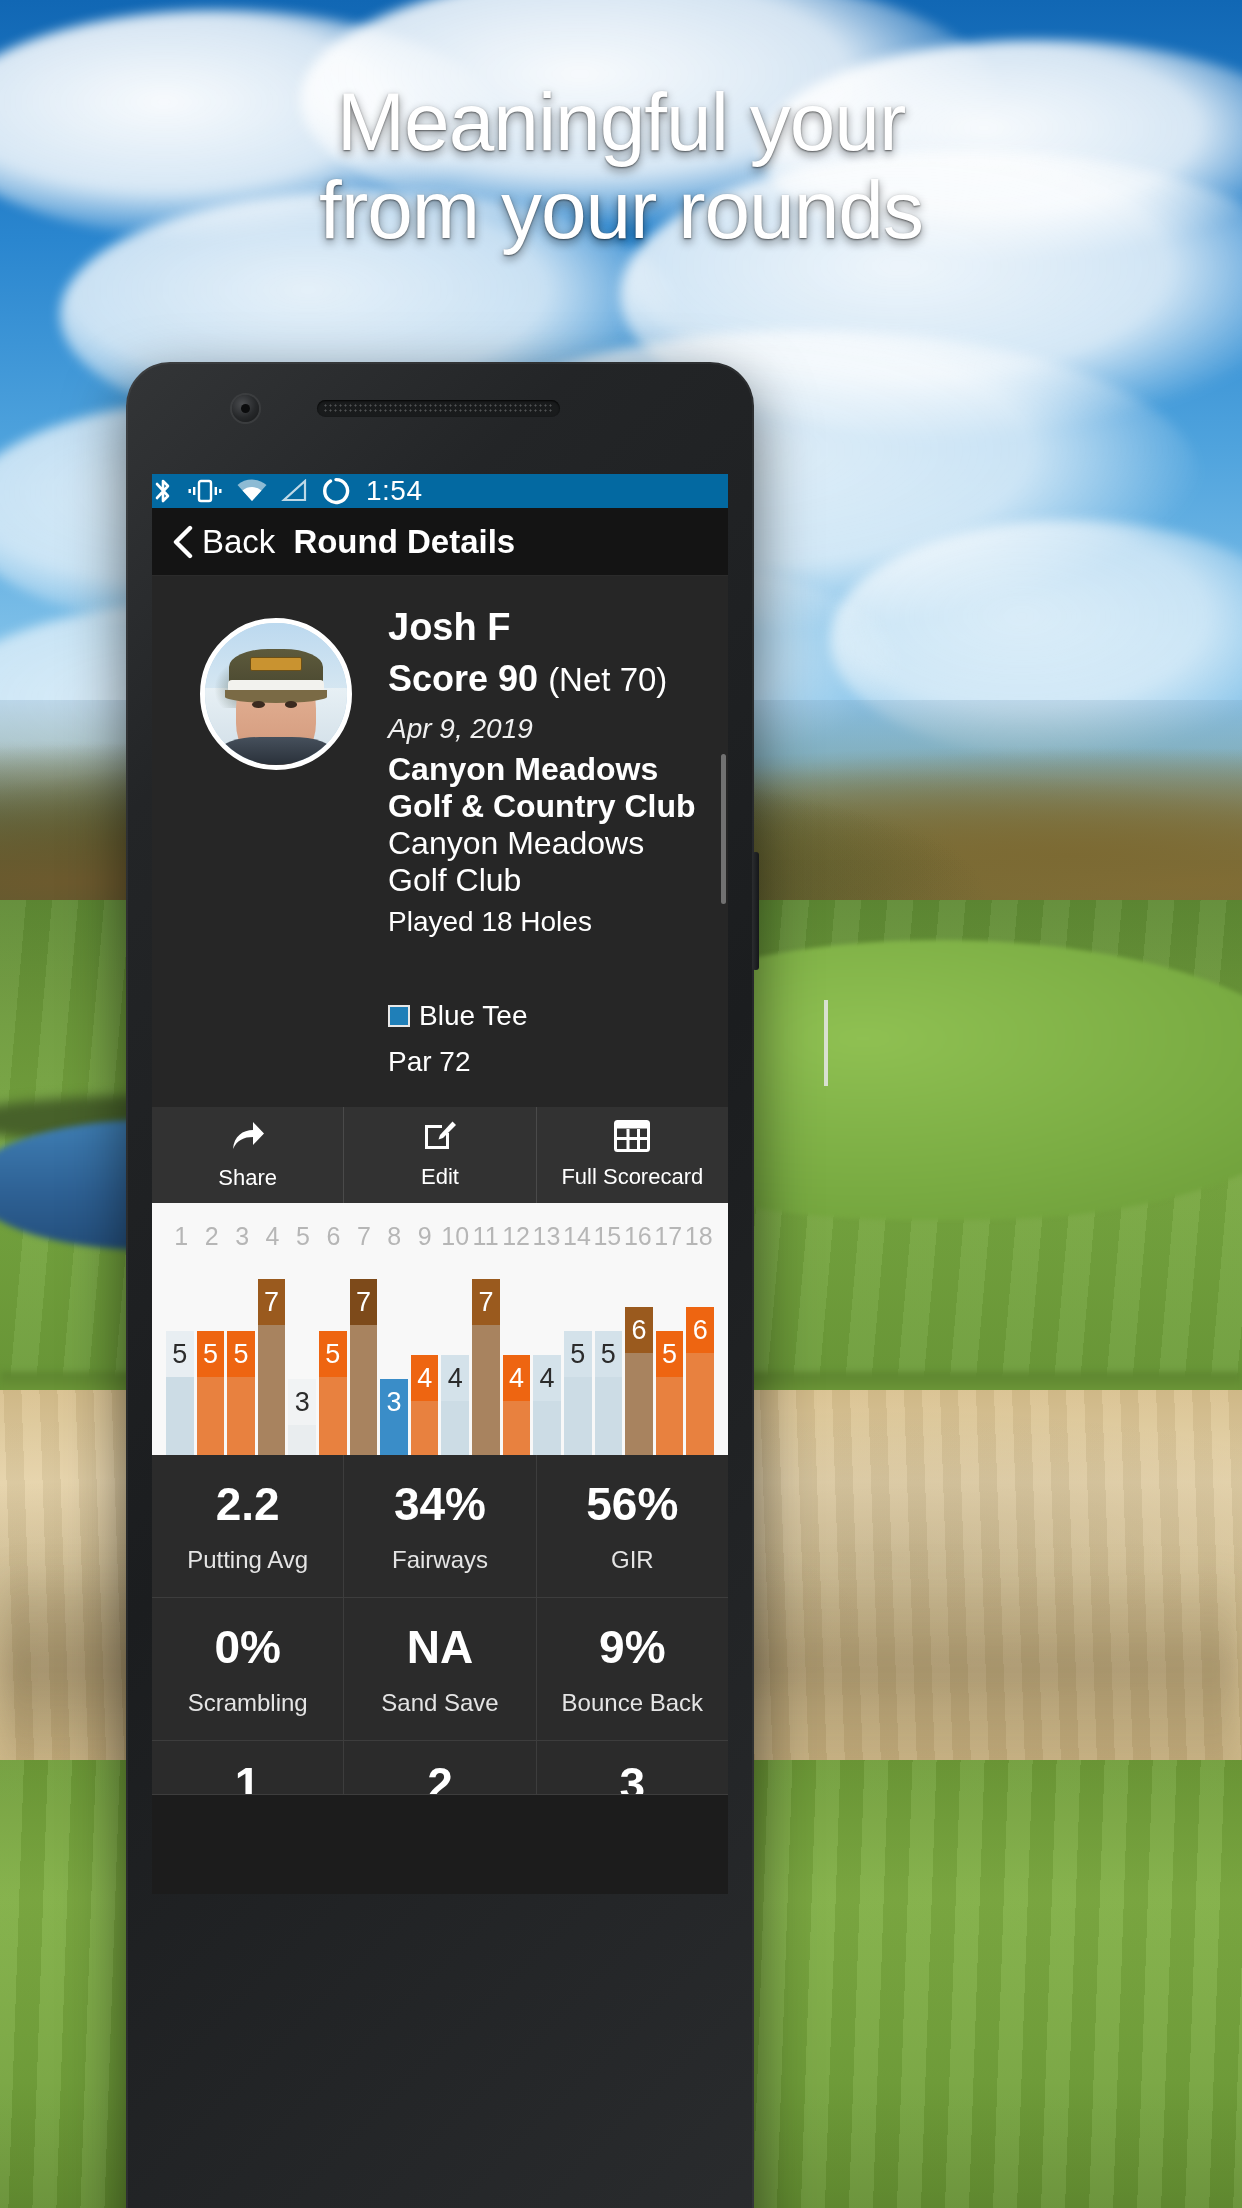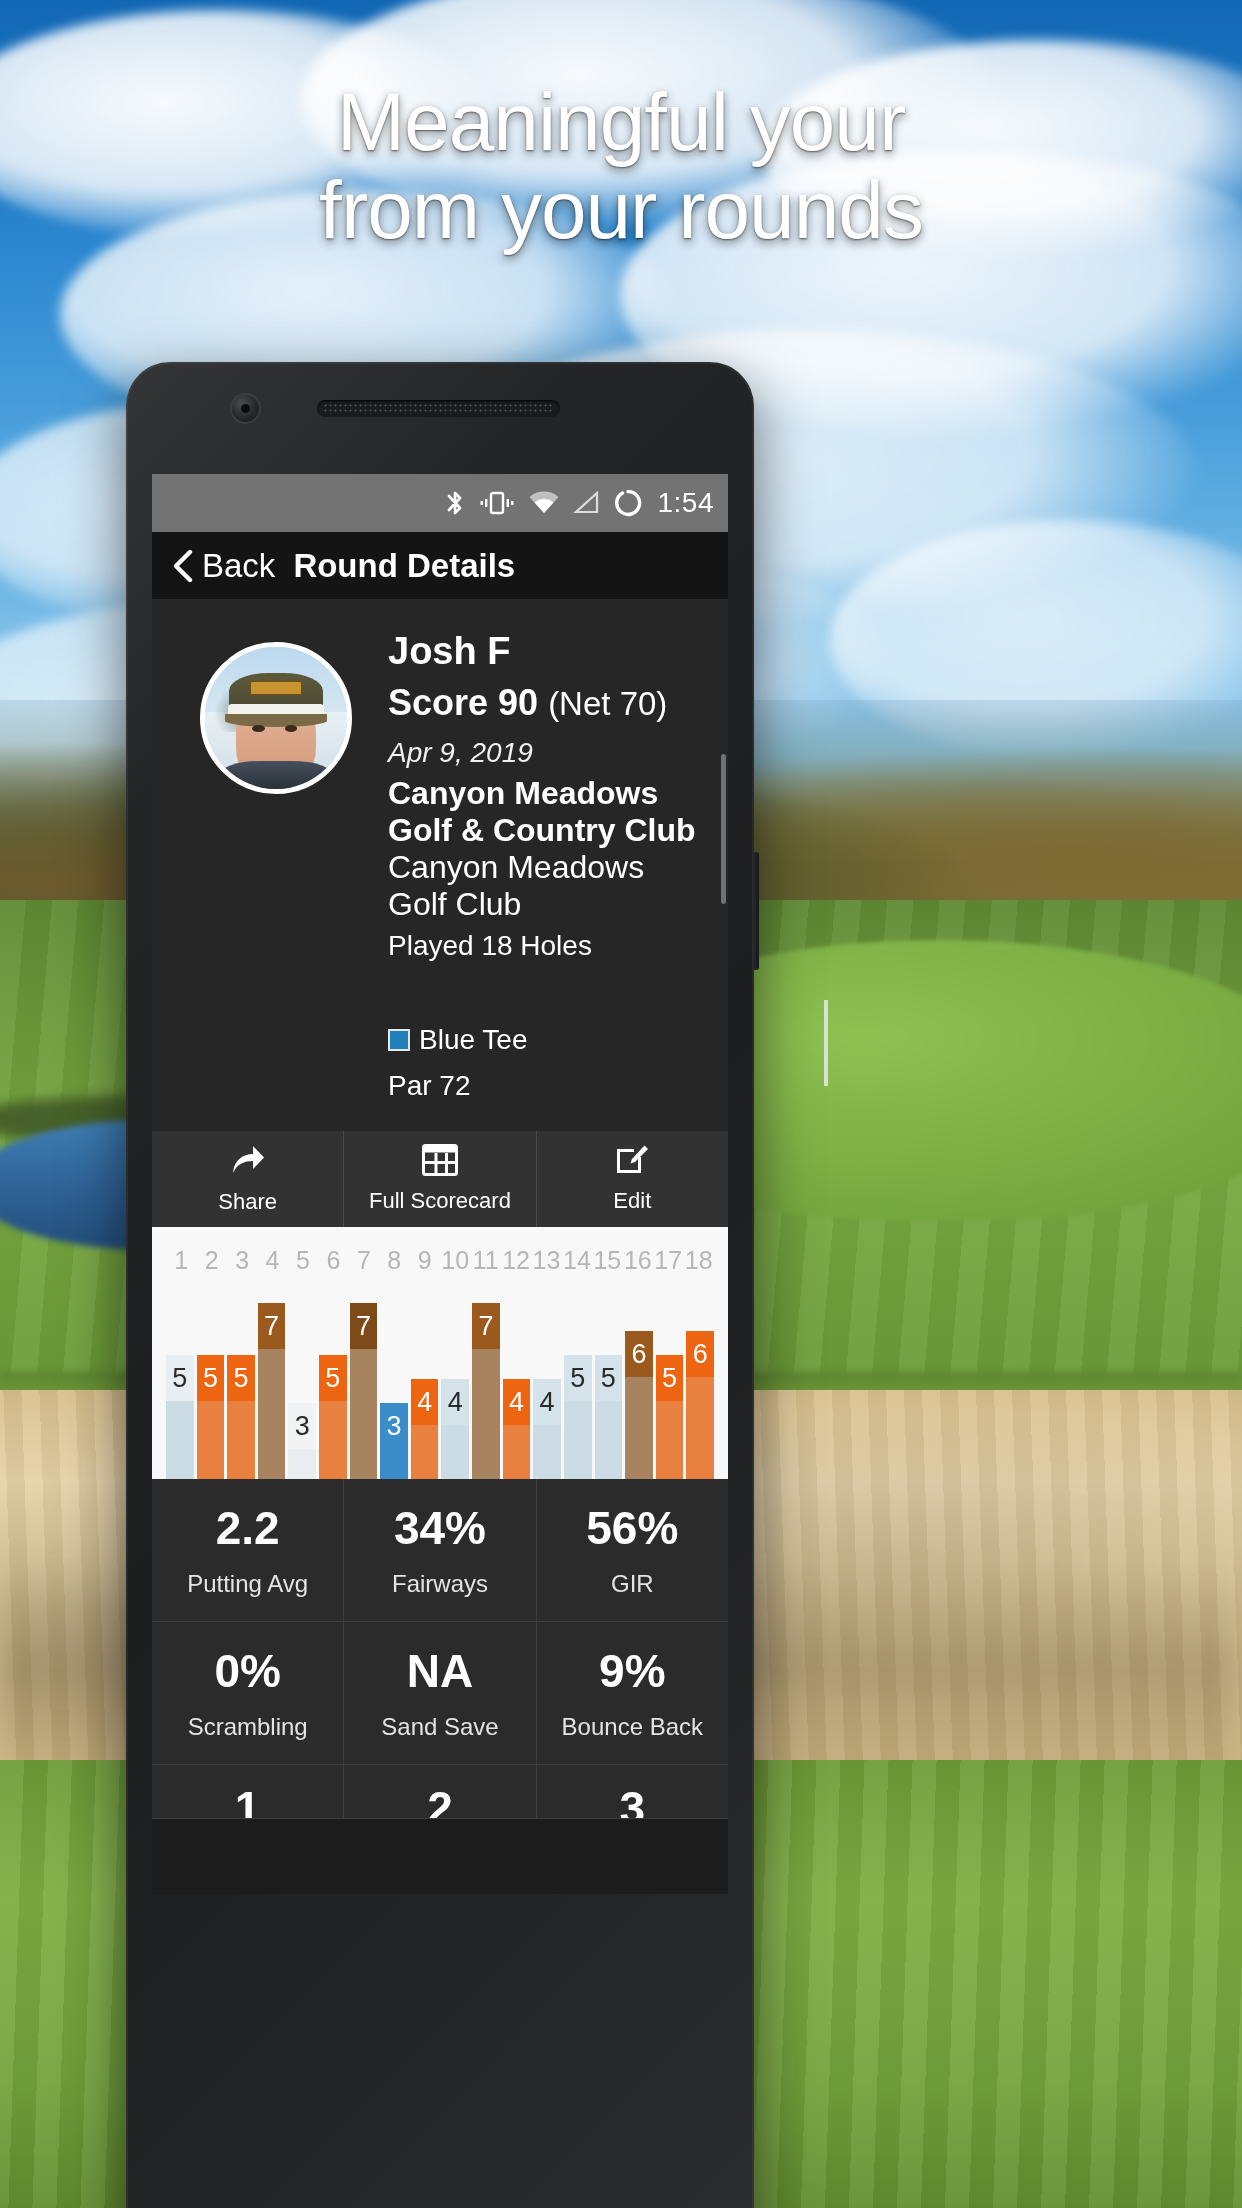--- a/index.html
+++ b/index.html
@@ -154,22 +154,22 @@
 
   
   #screen {
     position:absolute; left:26px; top:112px;
     width:576px; height:1420px;
     background:#1c1c1c; overflow:hidden;
   }
 
   
   #statusbar {
-    height:58px; background:#737373;
-    display:flex; align-items:center; justify-content:flex-end;
+    height:34px; background:#0369a1;
+    display:flex; align-items:center; 
     padding-right:14px; gap:13px;
   }
   #statusbar .sicon{ display:flex; align-items:center; }
   #statusbar .time{
     color:#fff; font-size:28px; font-weight:400; letter-spacing:.5px;
     margin-left:3px;
   }
 
   
   #appbar {
@@ -389,37 +389,37 @@
         <span>
           <svg width="38" height="34" viewBox="0 0 38 34">
               <path d="M4 30 C5 17 14 11 24 11 L24 3 L35 14.5 L24 26 L24 18 C15 18 8 21 4 30 Z" fill="#fff"></path>
             </svg>
         </span>
         <span class="lbl">Share</span>
       </div>
       <div class="act">
         <span>
           <svg width="36" height="32" viewBox="0 0 36 32">
+            <path d="M3 5 h17 v3 h-14 v18 h18 v-13 h3 v16 h-24 z" fill="#fff"></path>
+            <path d="M30.5 1.5 L34 5 L21 18 L16.5 19.5 L18 15 Z" fill="#fff"></path>
+          </svg>
+        </span>
+        <span class="lbl">Edit</span>
+      </div>
+      <div class="act">
+        <span>
+          <svg width="36" height="32" viewBox="0 0 36 32">
             <rect x="1.5" y="1.5" width="33" height="29" rx="2" fill="none" stroke="#fff" stroke-width="3"></rect>
             <rect x="1.5" y="1.5" width="33" height="7" fill="#fff"></rect>
             <rect x="12.5" y="9" width="3" height="22" fill="#fff"></rect>
             <rect x="23" y="9" width="3" height="22" fill="#fff"></rect>
             <rect x="2" y="17" width="32" height="3" fill="#fff"></rect>
           </svg>
         </span>
         <span class="lbl">Full Scorecard</span>
-      </div>
-      <div class="act">
-        <span>
-          <svg width="36" height="32" viewBox="0 0 36 32">
-            <path d="M3 5 h17 v3 h-14 v18 h18 v-13 h3 v16 h-24 z" fill="#fff"></path>
-            <path d="M30.5 1.5 L34 5 L21 18 L16.5 19.5 L18 15 Z" fill="#fff"></path>
-          </svg>
-        </span>
-        <span class="lbl">Edit</span>
       </div>
     </div>
 
     <div id="chartcard">
       <div id="holenums">
           <div>1</div>
           <div>2</div>
           <div>3</div>
           <div>4</div>
           <div>5</div>

